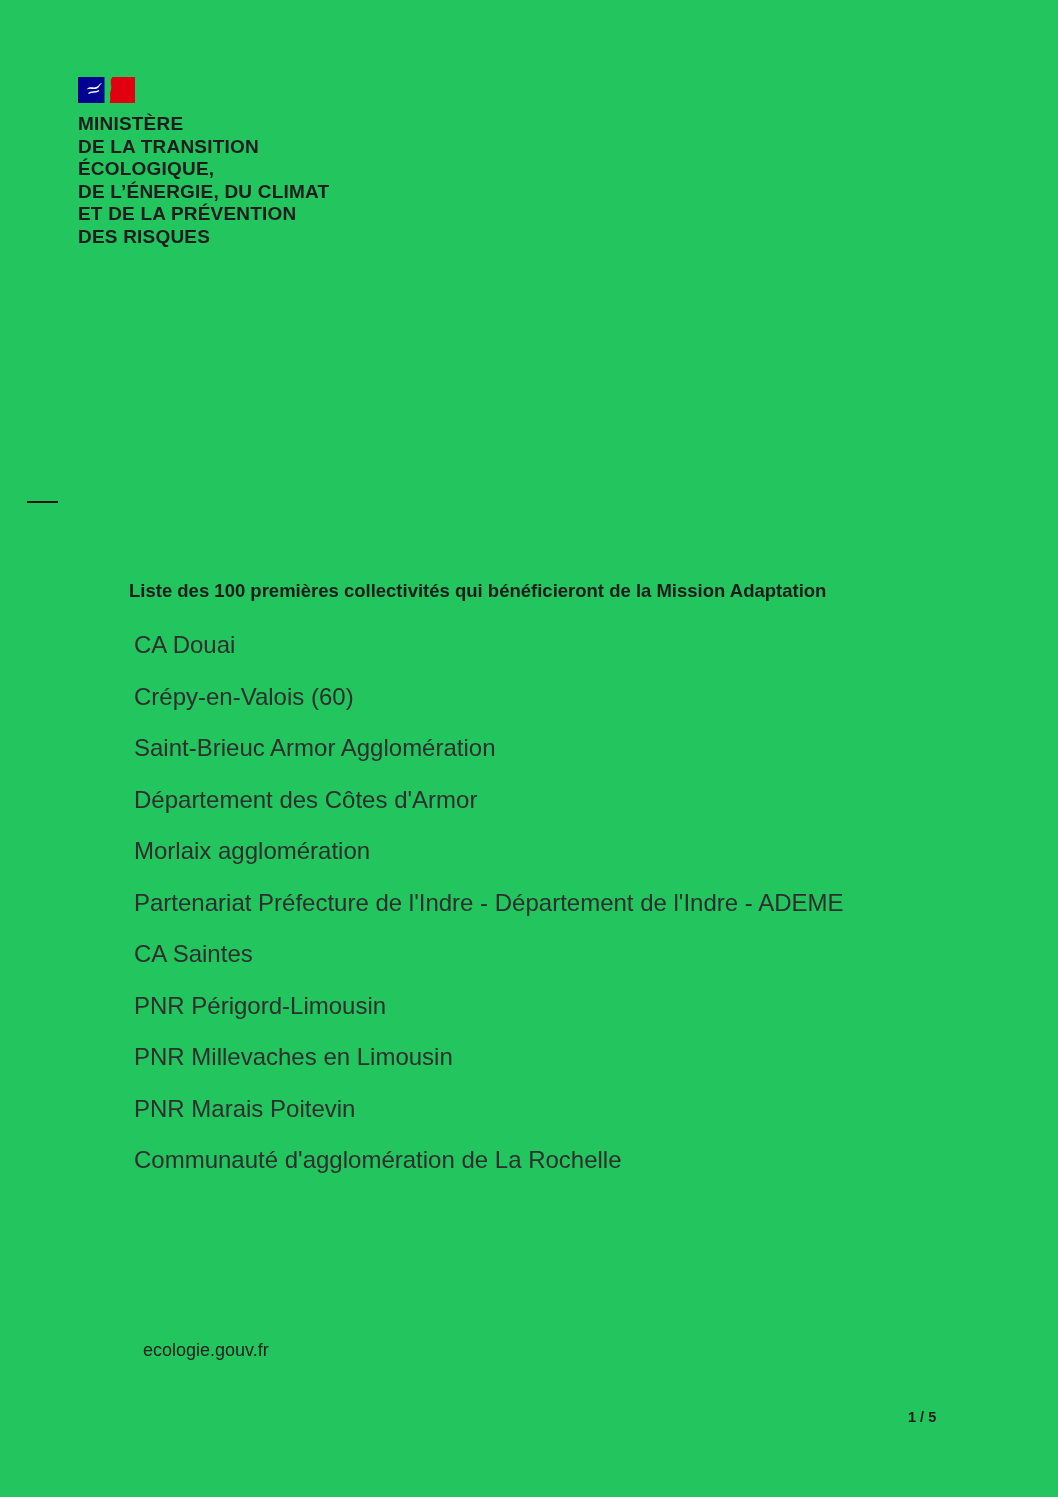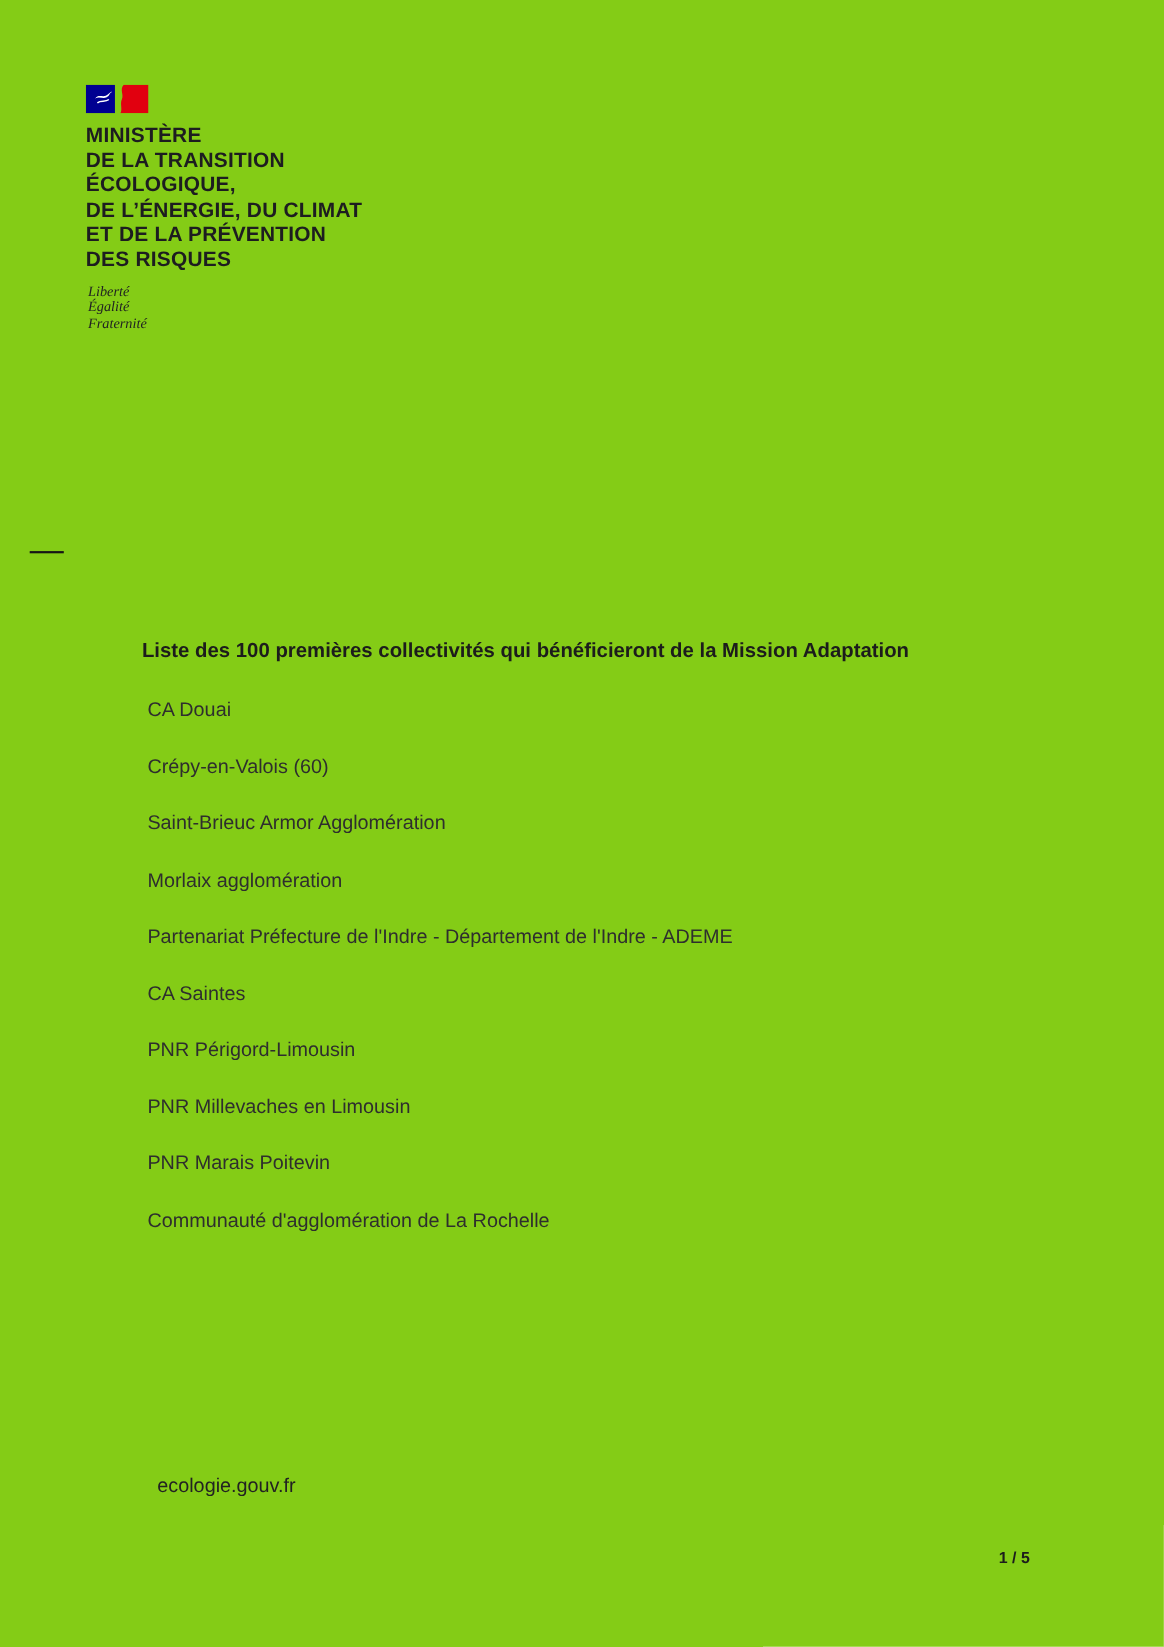--- a/index.html
+++ b/index.html
@@ -7,21 +7,21 @@
   body {
     font-family: "Liberation Sans", "DejaVu Sans", sans-serif;
     width: 1058px;
     height: 1497px;
     position: relative;
     overflow: hidden;
   }
   .page {
     position: absolute;
     inset: 0;
-    background: #84cc16;
+    background: #22c55e;
   }
 
   
   .gov-block {
     position: absolute;
     left: 78px;
     top: 77px;
   }
   .flag-logo {
     display: block;
@@ -66,21 +66,21 @@
     line-height: 22px;
     color: #1c1c1c;
   }
   .doc-list {
     position: absolute;
     left: 134px;
     top: 635px;
     width: 800px;
   }
   .doc-item {
-    font-size: 18px;
+    font-size: 24px;
     line-height: 20px;
     margin-bottom: 31.5px;
     color: #2e2e2e;
     font-weight: 400;
   }
 
   
   .footer-site {
     position: absolute;
     left: 127px;
@@ -114,35 +114,31 @@
 
     <div class="ministry-name">
         <div class="ministry-line">MINISTÈRE</div>
         <div class="ministry-line">DE LA TRANSITION</div>
         <div class="ministry-line">ÉCOLOGIQUE,</div>
         <div class="ministry-line">DE L’ÉNERGIE, DU CLIMAT</div>
         <div class="ministry-line">ET DE LA PRÉVENTION</div>
         <div class="ministry-line">DES RISQUES</div>
       </div>
 
-    <div class="motto">
-        <div class="motto-line">Liberté</div>
-        <div class="motto-line">Égalité</div>
-        <div class="motto-line">Fraternité</div>
-      </div>
   </div>
 
   <div class="fold-mark"></div>
 
   <div class="doc-title">Liste des 100 premières collectivités qui bénéficieront de la Mission Adaptation</div>
 
   <div class="doc-list">
       <p class="doc-item">CA Douai</p>
       <p class="doc-item">Crépy-en-Valois (60)</p>
       <p class="doc-item">Saint-Brieuc Armor Agglomération</p>
+      <p class="doc-item">Département des Côtes d'Armor</p>
       <p class="doc-item">Morlaix agglomération</p>
       <p class="doc-item">Partenariat Préfecture de l'Indre - Département de l'Indre - ADEME</p>
       <p class="doc-item">CA Saintes</p>
       <p class="doc-item">PNR Périgord-Limousin</p>
       <p class="doc-item">PNR Millevaches en Limousin</p>
       <p class="doc-item">PNR Marais Poitevin</p>
       <p class="doc-item">Communauté d'agglomération de La Rochelle</p>
     </div>
 
   <div class="footer-site">ecologie.gouv.fr</div>

